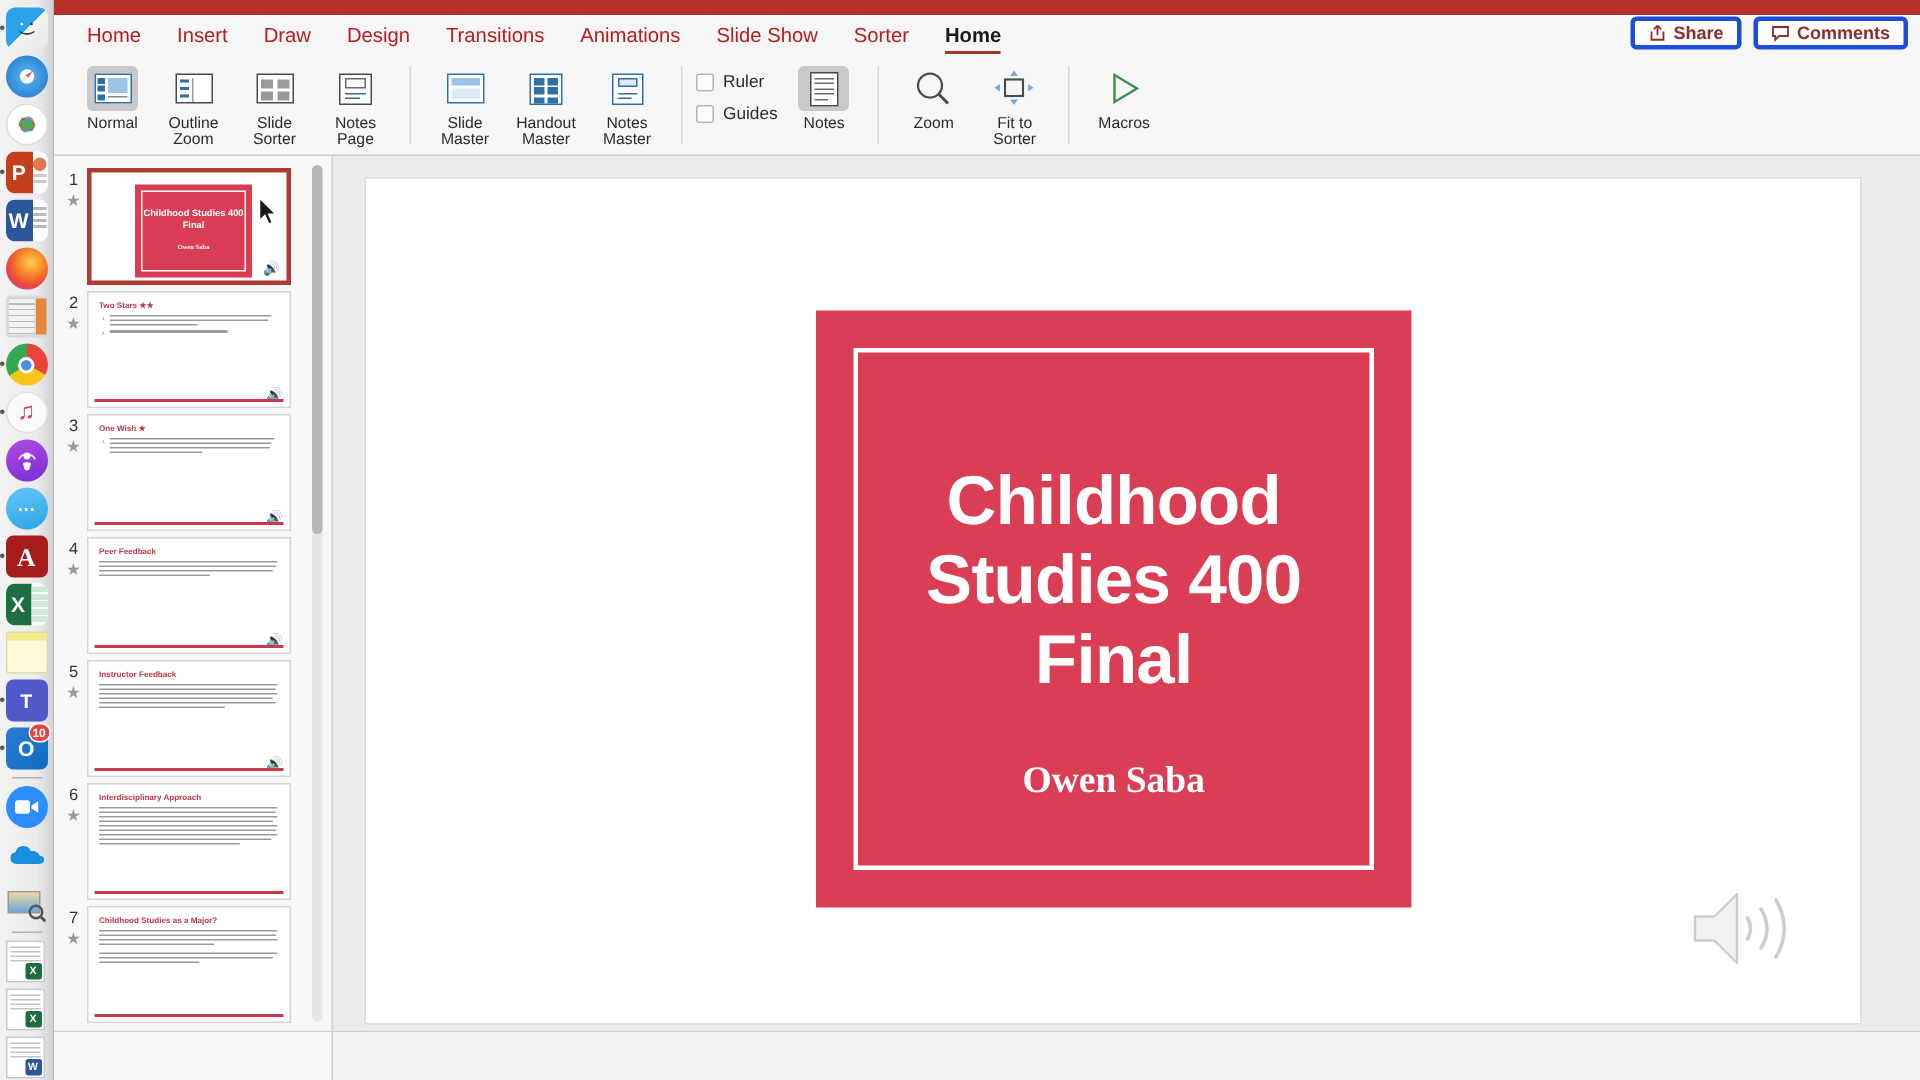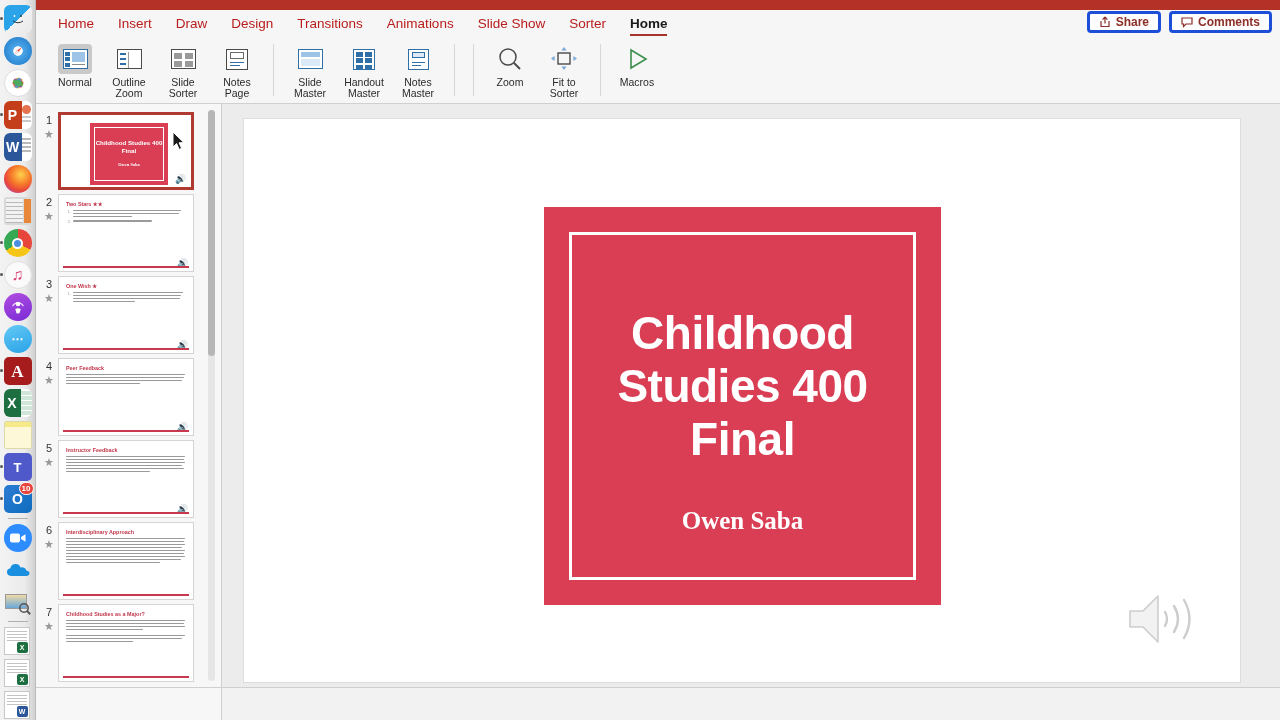--- a/index.html
+++ b/index.html
@@ -459,20 +459,44 @@
               <u style="left:3px;top:12px;width:13px;background:#2f6fa8;"></u>
               <u style="left:3px;top:15.5px;width:9px;background:#2f6fa8;"></u>
             </span>
           </span>
           <span class="lbl">Notes Master</span>
         </div>
       </div>
 
       <div class="rsep"></div>
 
+      <div class="rgroup">
+        <div class="chkcol">
+          <div class="chkrow">
+            <span class="chkbox"></span>
+            <span class="chklbl">Ruler</span>
+          </div>
+          <div class="chkrow">
+            <span class="chkbox"></span>
+            <span class="chklbl">Guides</span>
+          </div>
+        </div>
+        <div class="rbtn sel">
+          <span class="glyph">
+            <span class="ic" style="width:19px;height:23px;">
+              <u style="left:2.5px;top:3px;width:13px;background:#6a6a6a;"></u>
+              <u style="left:2.5px;top:6.5px;width:13px;background:#6a6a6a;"></u>
+              <u style="left:2.5px;top:10px;width:13px;background:#6a6a6a;"></u>
+              <u style="left:2.5px;top:13.5px;width:13px;background:#6a6a6a;"></u>
+              <u style="left:2.5px;top:17px;width:9px;background:#6a6a6a;"></u>
+            </span>
+          </span>
+          <span class="lbl">Notes</span>
+        </div>
+      </div>
 
       <div class="rsep"></div>
 
       <div class="rgroup">
         <div class="rbtn">
           <span class="glyph">
             <svg width="28" height="26" viewBox="0 0 28 26">
               <circle cx="12" cy="11" r="8" fill="none" stroke="#4a4a4a" stroke-width="1.5"></circle>
               <line x1="18" y1="17" x2="24" y2="23" stroke="#4a4a4a" stroke-width="2"></line>
             </svg>

